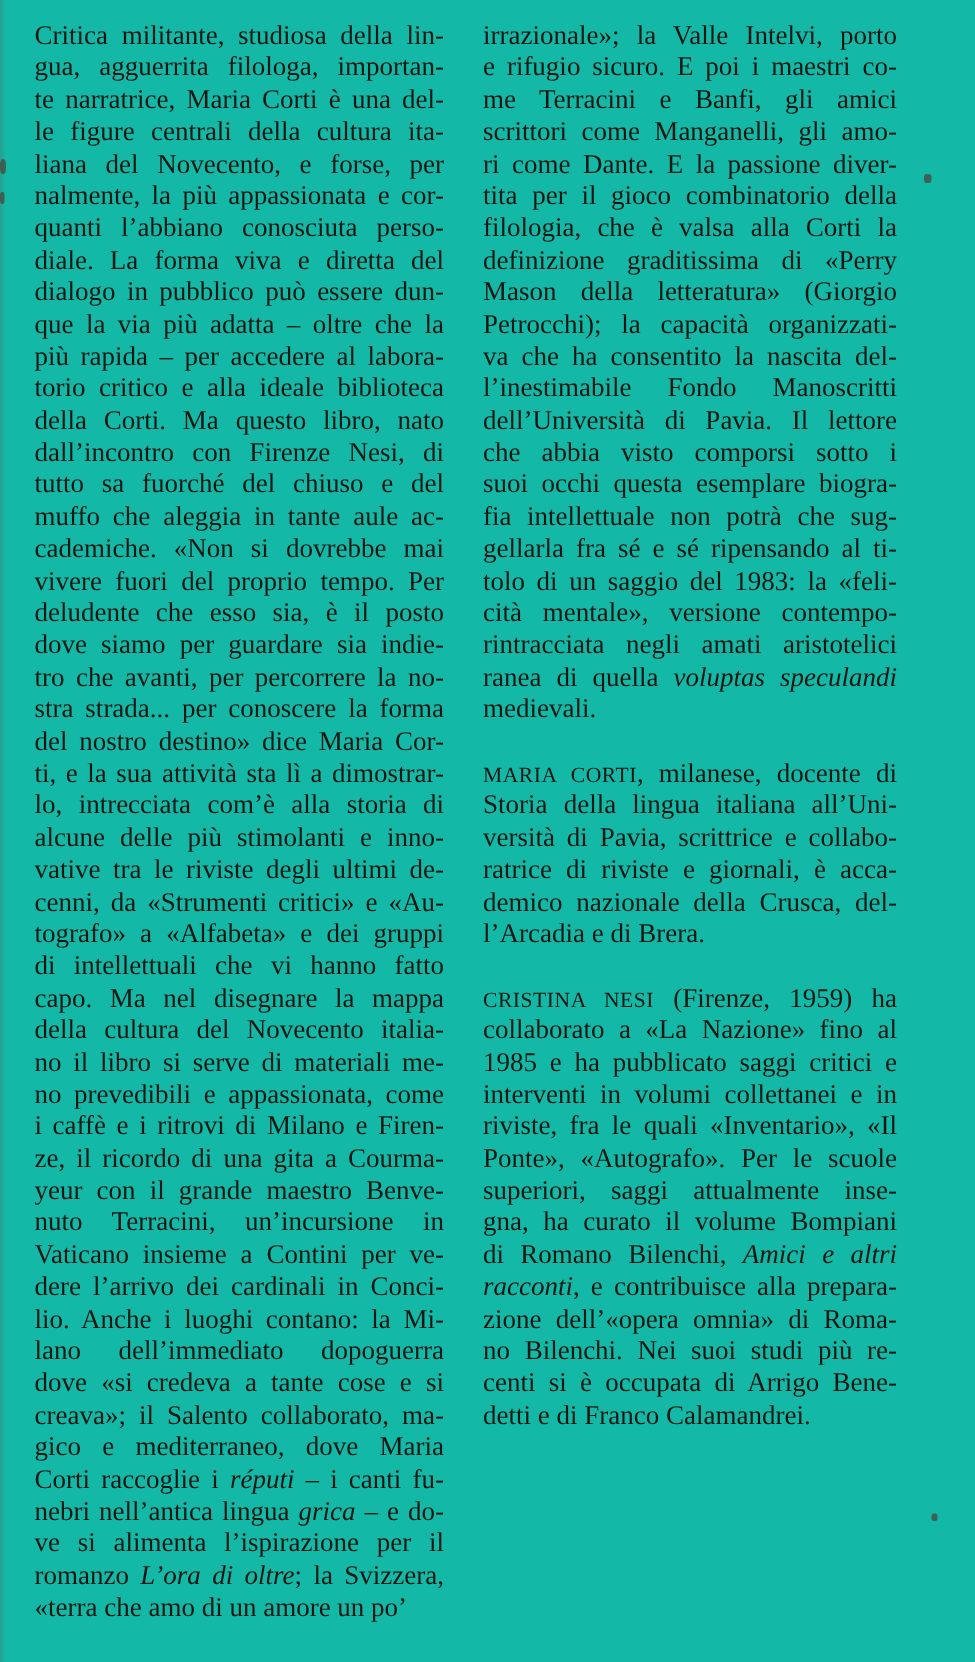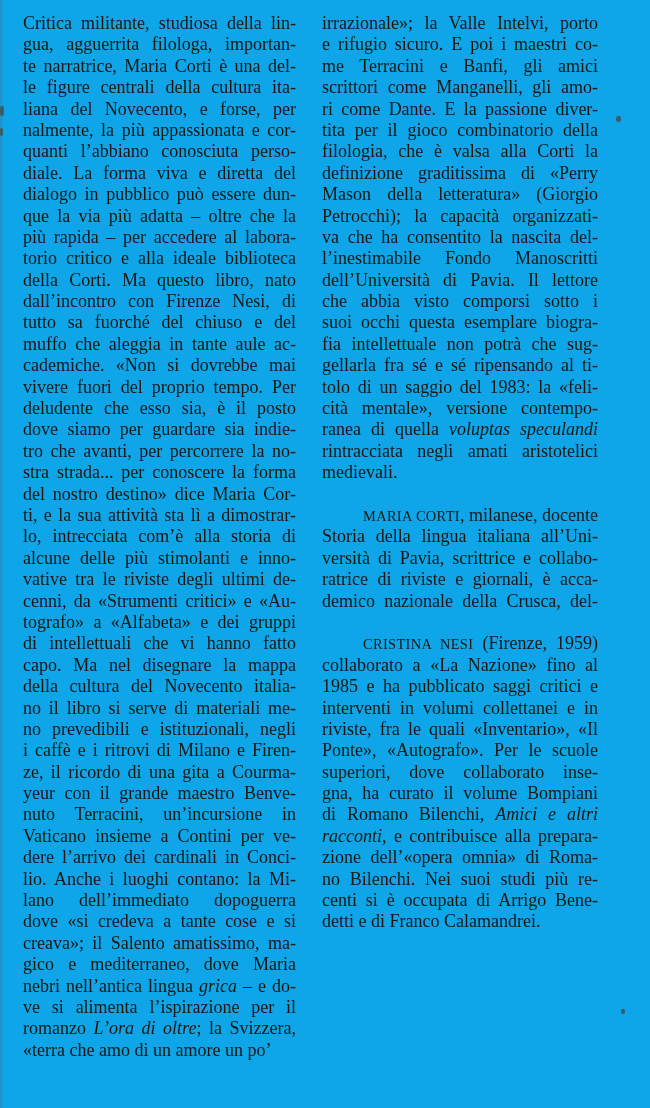--- a/index.html
+++ b/index.html
@@ -32,33 +32,33 @@
     line-height: 21.4px;
     height: 21.4px;
     text-align: justify;
     text-align-last: justify;
     overflow: hidden;
     white-space: nowrap; 
     white-space: normal;
   }
   .line.no-just { text-align-last: left; }
   .line.blank { height: 21.4px; }
-  .sc { font-size: 0.8em; letter-spacing: 0.35px; margin-left: 41px; }
+  .sc { font-size: 0.8em; letter-spacing: 0.35px; }
   i { font-style: italic; }
   .speck {
     position: absolute;
     background: #4a453c;
     border-radius: 40%;
     opacity: 0.75;
   }
 </style>
 </head>
 <body>
 
-<div class="page" style="background: #0ea5e9; color: rgb(27, 23, 18); font-family: Liberation Serif, serif;">
+<div class="page" style="background: #14b8a6; color: rgb(27, 23, 18); font-family: Liberation Serif, serif;">
   <div class="gutter-shade"></div>
   <div class="col col-left">
       <div class="line">Critica militante, studiosa della lin-</div>
       <div class="line">gua, agguerrita filologa, importan-</div>
       <div class="line">te narratrice, Maria Corti è una del-</div>
       <div class="line">le figure centrali della cultura ita-</div>
       <div class="line">liana del Novecento, e forse, per</div>
       <div class="line">nalmente, la più appassionata e cor-</div>
       <div class="line">quanti l’abbiano conosciuta perso-</div>
       <div class="line">diale. La forma viva e diretta del</div>
@@ -80,32 +80,33 @@
       <div class="line">ti, e la sua attività sta lì a dimostrar-</div>
       <div class="line">lo, intrecciata com’è alla storia di</div>
       <div class="line">alcune delle più stimolanti e inno-</div>
       <div class="line">vative tra le riviste degli ultimi de-</div>
       <div class="line">cenni, da «Strumenti critici» e «Au-</div>
       <div class="line">tografo» a «Alfabeta» e dei gruppi</div>
       <div class="line">di intellettuali che vi hanno fatto</div>
       <div class="line">capo. Ma nel disegnare la mappa</div>
       <div class="line">della cultura del Novecento italia-</div>
       <div class="line">no il libro si serve di materiali me-</div>
-      <div class="line">no prevedibili e istituzionali, negli</div>
+      <div class="line">no prevedibili e appassionata, come</div>
       <div class="line">i caffè e i ritrovi di Milano e Firen-</div>
       <div class="line">ze, il ricordo di una gita a Courma-</div>
       <div class="line">yeur con il grande maestro Benve-</div>
       <div class="line">nuto Terracini, un’incursione in</div>
       <div class="line">Vaticano insieme a Contini per ve-</div>
       <div class="line">dere l’arrivo dei cardinali in Conci-</div>
       <div class="line">lio. Anche i luoghi contano: la Mi-</div>
       <div class="line">lano dell’immediato dopoguerra</div>
       <div class="line">dove «si credeva a tante cose e si</div>
-      <div class="line">creava»; il Salento amatissimo, ma-</div>
+      <div class="line">creava»; il Salento collaborato, ma-</div>
       <div class="line">gico e mediterraneo, dove Maria</div>
+      <div class="line">Corti raccoglie i <i>réputi</i> – i canti fu-</div>
       <div class="line">nebri nell’antica lingua <i>grica</i> – e do-</div>
       <div class="line">ve si alimenta l’ispirazione per il</div>
       <div class="line">romanzo <i>L’ora di oltre</i>; la Svizzera,</div>
       <div class="line no-just">«terra che amo di un amore un po’</div>
     </div>
   <div class="col col-right">
       <div class="line">irrazionale»; la Valle Intelvi, porto</div>
       <div class="line">e rifugio sicuro. E poi i maestri co-</div>
       <div class="line">me Terracini e Banfi, gli amici</div>
       <div class="line">scrittori come Manganelli, gli amo-</div>
@@ -117,37 +118,38 @@
       <div class="line">Petrocchi); la capacità organizzati-</div>
       <div class="line">va che ha consentito la nascita del-</div>
       <div class="line">l’inestimabile Fondo Manoscritti</div>
       <div class="line">dell’Università di Pavia. Il lettore</div>
       <div class="line">che abbia visto comporsi sotto i</div>
       <div class="line">suoi occhi questa esemplare biogra-</div>
       <div class="line">fia intellettuale non potrà che sug-</div>
       <div class="line">gellarla fra sé e sé ripensando al ti-</div>
       <div class="line">tolo di un saggio del 1983: la «feli-</div>
       <div class="line">cità mentale», versione contempo-</div>
+      <div class="line">rintracciata negli amati aristotelici</div>
       <div class="line">ranea di quella <i>voluptas speculandi</i></div>
-      <div class="line">rintracciata negli amati aristotelici</div>
       <div class="line no-just">medievali.</div>
       <div class="line blank"></div>
       <div class="line"><span class="sc">MARIA CORTI</span>, milanese, docente di</div>
       <div class="line">Storia della lingua italiana all’Uni-</div>
       <div class="line">versità di Pavia, scrittrice e collabo-</div>
       <div class="line">ratrice di riviste e giornali, è acca-</div>
       <div class="line">demico nazionale della Crusca, del-</div>
+      <div class="line no-just">l’Arcadia e di Brera.</div>
       <div class="line blank"></div>
       <div class="line"><span class="sc">CRISTINA NESI</span> (Firenze, 1959) ha</div>
       <div class="line">collaborato a «La Nazione» fino al</div>
       <div class="line">1985 e ha pubblicato saggi critici e</div>
       <div class="line">interventi in volumi collettanei e in</div>
       <div class="line">riviste, fra le quali «Inventario», «Il</div>
       <div class="line">Ponte», «Autografo». Per le scuole</div>
-      <div class="line">superiori, dove collaborato inse-</div>
+      <div class="line">superiori, saggi attualmente inse-</div>
       <div class="line">gna, ha curato il volume Bompiani</div>
       <div class="line">di Romano Bilenchi, <i>Amici e altri</i></div>
       <div class="line"><i>racconti</i>, e contribuisce alla prepara-</div>
       <div class="line">zione dell’«opera omnia» di Roma-</div>
       <div class="line">no Bilenchi. Nei suoi studi più re-</div>
       <div class="line">centi si è occupata di Arrigo Bene-</div>
       <div class="line no-just">detti e di Franco Calamandrei.</div>
     </div>
   <div id="specks">
       <div class="speck" style="left: 0px; top: 106px; width: 4px; height: 10px;"></div>

